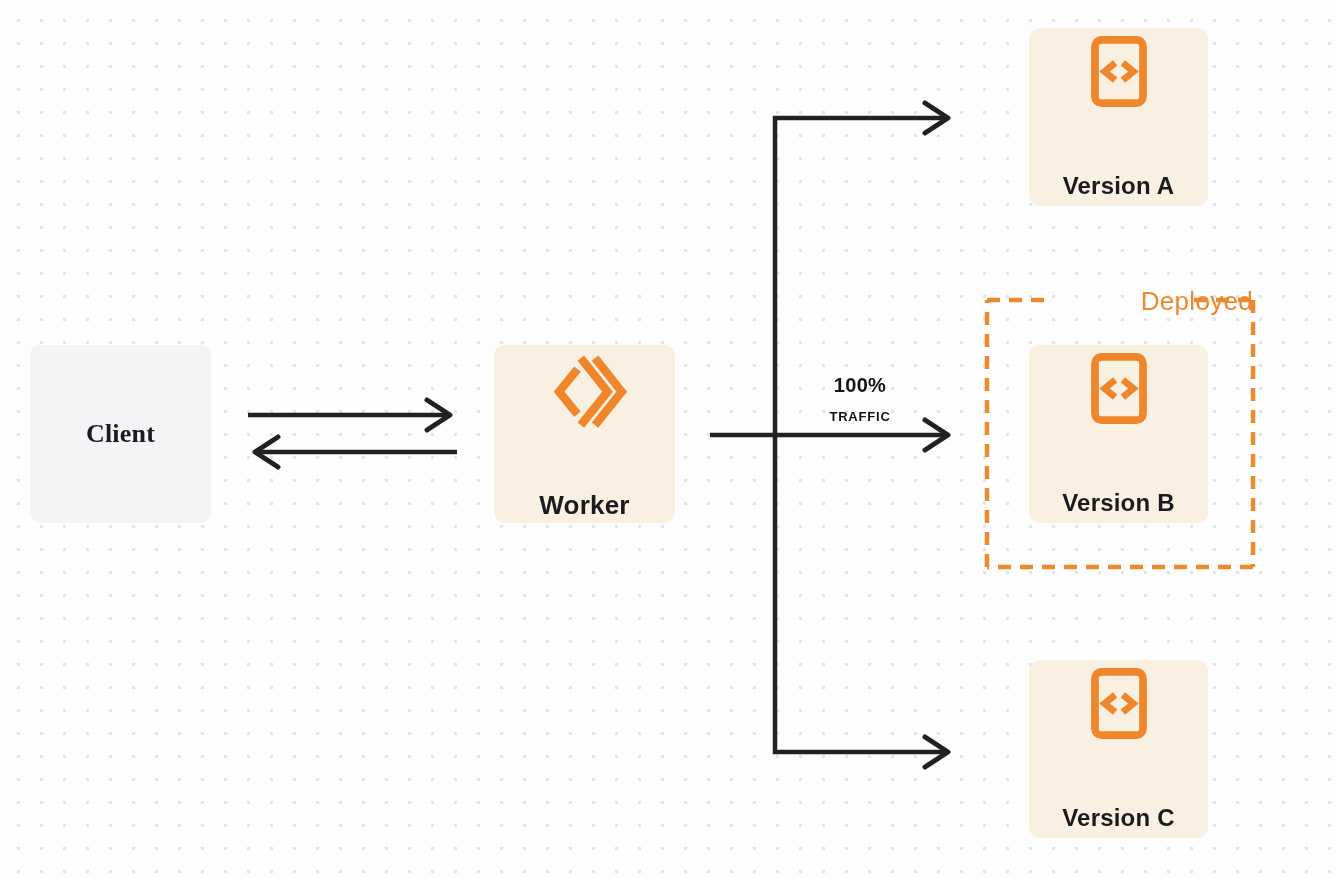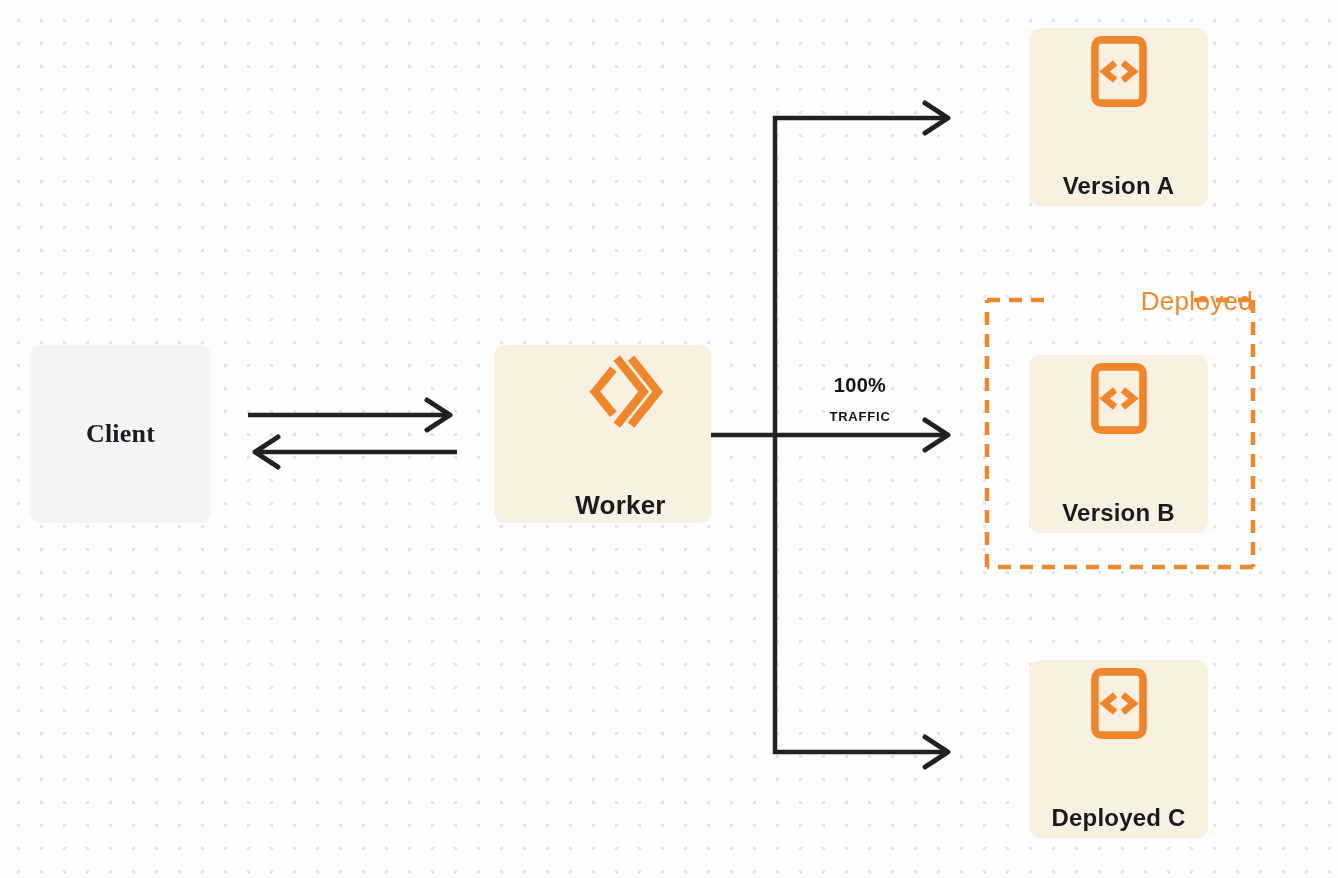--- a/index.html
+++ b/index.html
@@ -29,25 +29,25 @@
   }
   .node-gray { background: #f4f4f6; font-family: Liberation Serif, serif; }
   .node-cream { background: #faf0e2; }
   .node-label {
     font-weight: 700;
     color: #1b1b1f;
     letter-spacing: 0.2px;
   }
   #client-node { left: 30px; top: 345px; width: 181px; height: 178px; }
   #client-node .node-label { font-size: 26px; }
-  #worker-node { left: 494px; top: 345px; width: 181px; height: 178px; padding-left: 36px; }
+  #worker-node { left: 494px; top: 345px; width: 181px; height: 178px; }
   #worker-node .node-label { font-size: 26px; margin-top: 10px; }
   .version-node { left: 1029px; width: 179px; height: 178px; }
   #version-a-node { top: 28px; }
-  #version-b-node { top: 355px; align-items: center; }
+  #version-b-node { top: 345px; align-items: center; }
   #version-c-node { top: 660px; }
   .version-node .node-label { font-size: 24px; margin-top: 16px; }
   .icon-wrap { line-height: 0; }
   #traffic-annotation {
     position: absolute;
     left: 780px;
     top: 349px;
     width: 160px;
     text-align: center;
     font-weight: 700;
@@ -162,16 +162,16 @@
   </div>
 
   <div class="node node-cream version-node" id="version-c-node">
     <span class="icon-wrap">
       <svg width="58" height="73" viewBox="0 0 60 76">
         <rect class="orange-stroke" stroke-width="8" x="5" y="5" width="50" height="66" rx="7"></rect>
         <path class="orange-stroke" stroke-width="7" d="M 26 29 L 15 38 L 26 47"></path>
         <path class="orange-stroke" stroke-width="7" d="M 34 29 L 45 38 L 34 47"></path>
       </svg>
     </span>
-    <div class="node-label">Deployed C</div>
+    <div class="node-label">Version C</div>
   </div>
 
 </div>
 
 </body></html>

